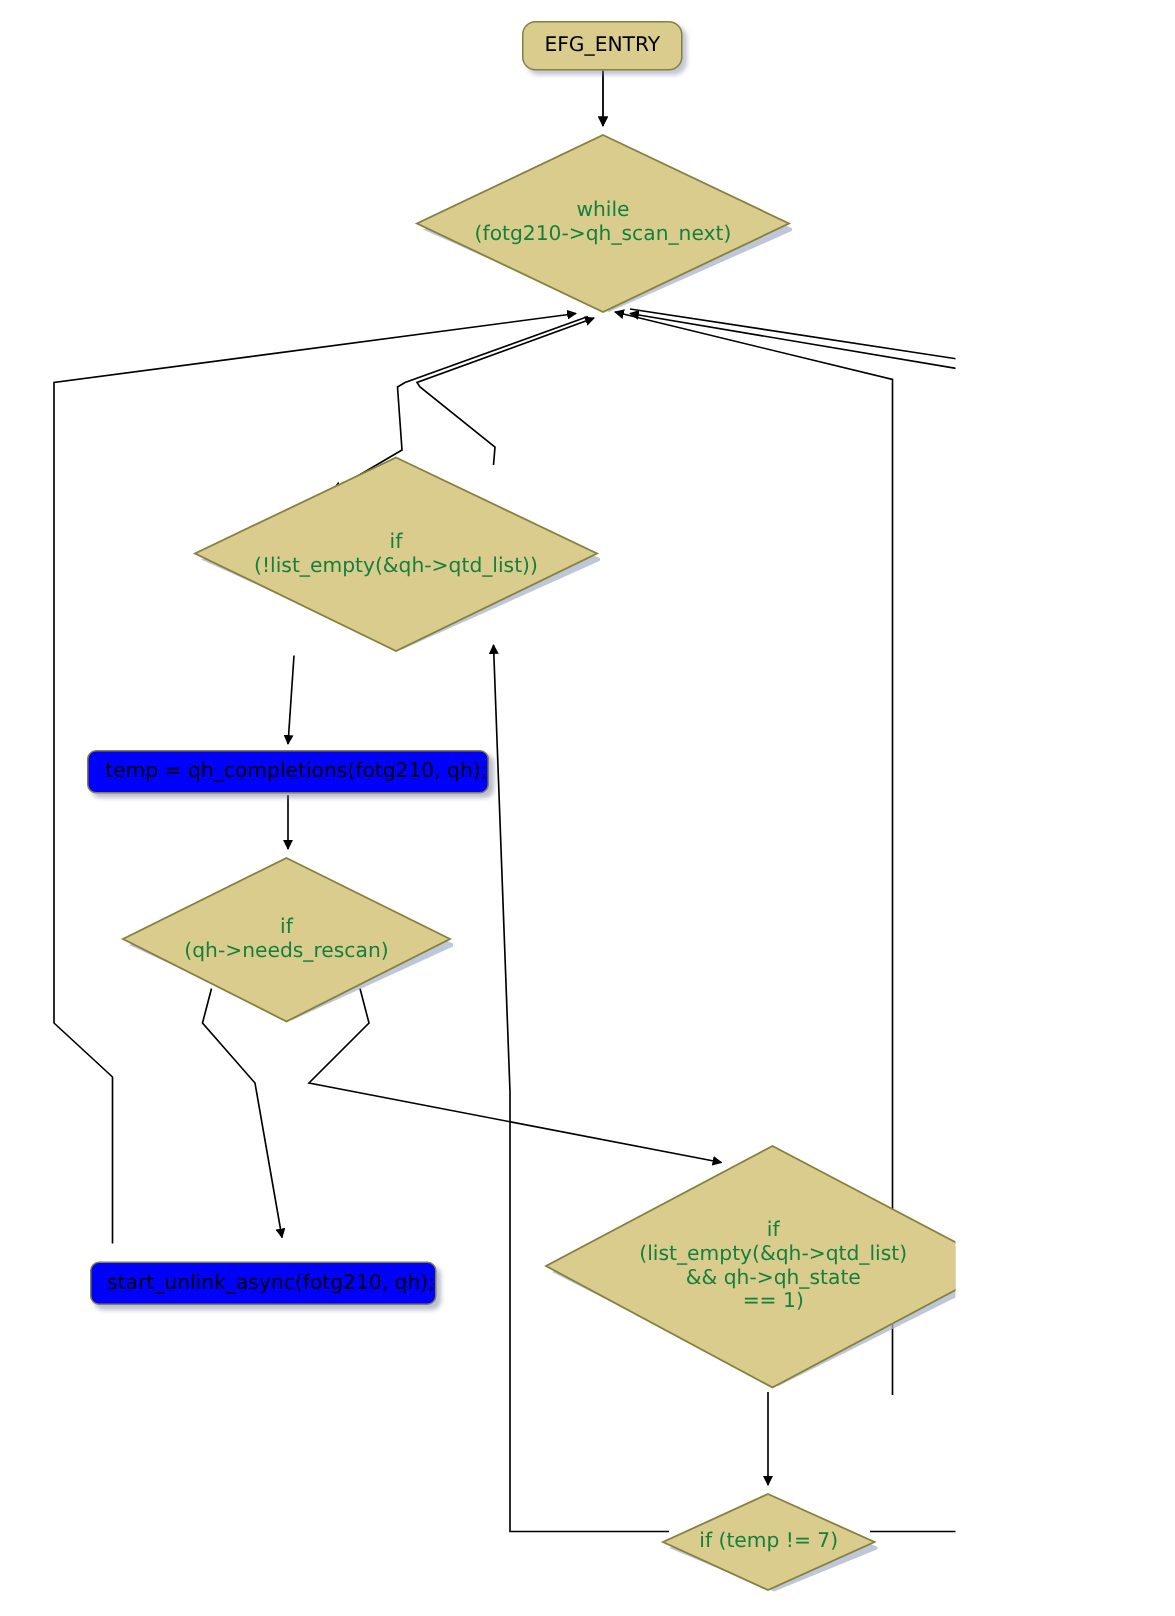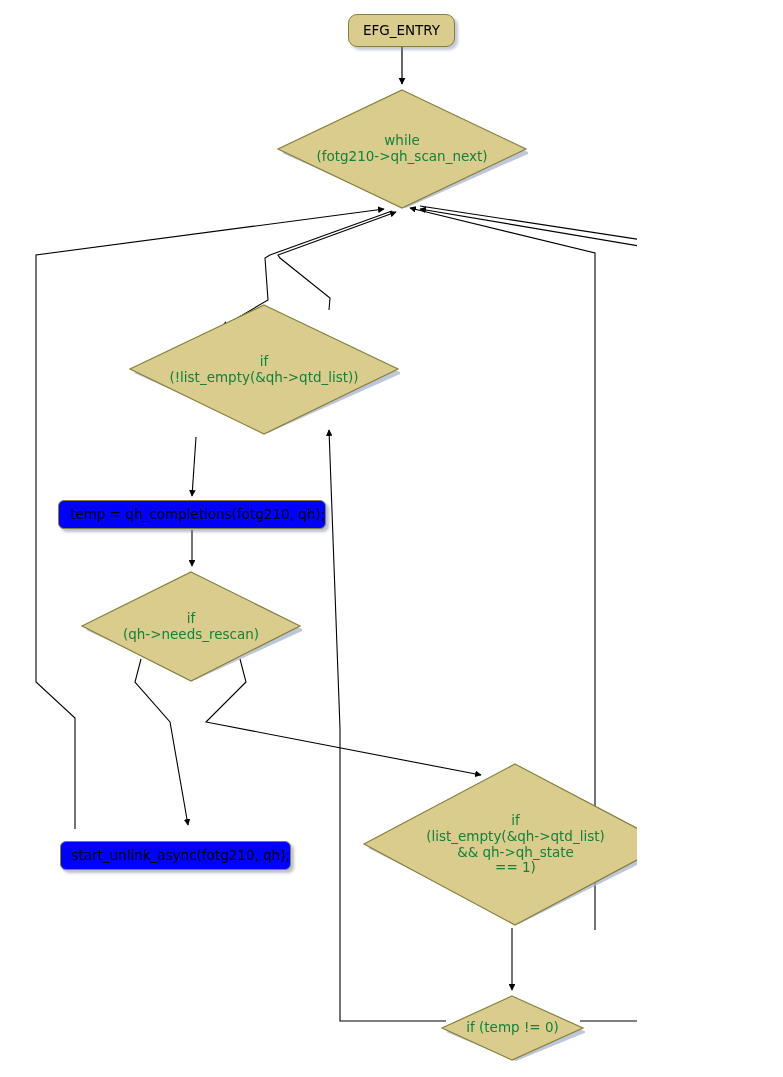--- a/index.html
+++ b/index.html
@@ -172,16 +172,16 @@
 (list_empty(&amp;qh-&gt;qtd_list)
 &amp;&amp; qh-&gt;qh_state
 == 1)</span>
   </div>
 
   <div class="node diamond" style="left:440px; top:994px; width:145px; height:68px;">
     <svg class="dshape" viewBox="0 0 145 68" preserveAspectRatio="none">
       <polygon points="72,5 143,34 72,63 2,34" fill="#A8B4CC" opacity="0.75" transform="translate(4,4)"></polygon>
       <polygon points="72,2 143,34 72,66 2,34" fill="#D9CC8C" stroke="#85803F" stroke-width="1.2"></polygon>
     </svg>
-    <span class="dlabel">if (temp != 0)</span>
+    <span class="dlabel">if (temp != 7)</span>
   </div>
 
 </div>
 
 </body></html>

